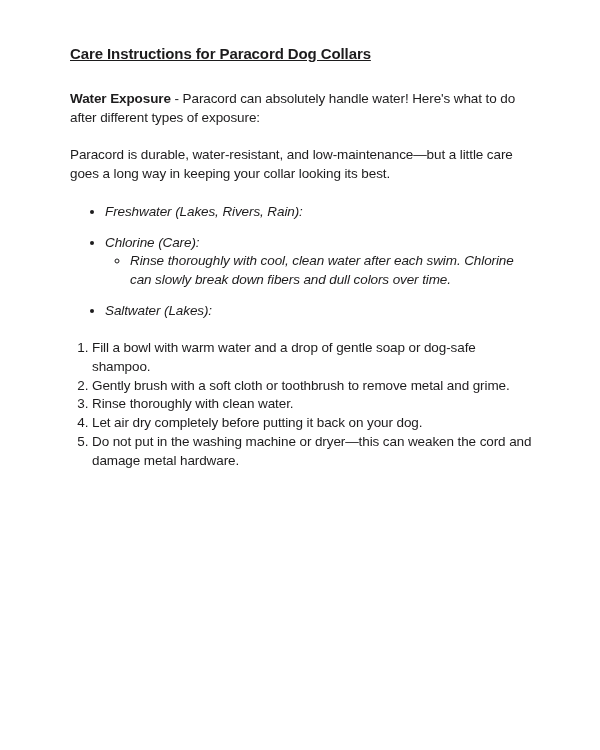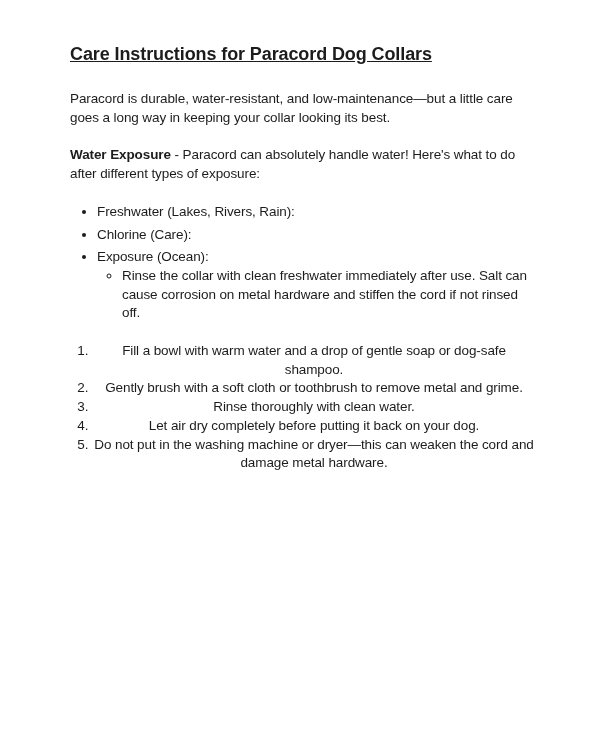--- a/index.html
+++ b/index.html
@@ -16,73 +16,73 @@
     letter-spacing: -0.1px;
     color: #1d1c1d;
     overflow: hidden;
   }
   .doc {
     box-sizing: content-box;
     width: 466px;
     padding: 44px 64px 0 70px;
   }
   .title {
-    font-size: 18px;
+    font-size: 15px;
     line-height: 20px;
     font-weight: 700;
     text-decoration: underline;
     margin: 0 0 26px 0;
   }
   .para {
     margin: 19px 0 0 0;
   }
   strong { font-weight: 700; }
   ul.bullets {
     margin: 19px 0 0 0;
     padding: 0 0 0 23px;
     list-style: disc outside;
   }
-  ul.bullets > li { margin: 4px; padding: 0; }
+  ul.bullets > li { margin: 12px; padding: 0; font-style: italic; }
   ul.sub {
     margin: 0;
     padding: 0 0 0 25px;
     list-style: circle outside;
   }
   ul.sub > li { margin: 0; padding: 0; }
   ol.steps {
     margin: 19px 0 0 0;
     padding: 0 0 0 22px;
     list-style: decimal outside;
   }
-  ol.steps > li { margin: 0; padding: 0; text-align: center; }
+  ol.steps > li { margin: 0; padding: 0; }
   ul.avoid { margin-top: 0; }
 </style>
 </head>
 <body>
 
 <div class="doc">
 
   <h1 class="title">Care Instructions for Paracord Dog Collars</h1>
 
+  <p class="para"><strong>Water Exposure</strong><span> - Paracord can absolutely handle water! Here's what to do after different types of exposure:</span></p>
+
   <p class="para">Paracord is durable, water-resistant, and low-maintenance—but a little care goes a long way in keeping your collar looking its best.</p>
-
-  <p class="para"><strong>Water Exposure</strong><span> - Paracord can absolutely handle water! Here's what to do after different types of exposure:</span></p>
 
   <ul class="bullets">
     <li>
       <span>Freshwater (Lakes, Rivers, Rain):</span>
     </li>
     <li>
       <span>Chlorine (Care):</span>
+      <ul class="sub">
+        <li>Rinse thoroughly with cool, clean water after each swim. Chlorine can slowly break down fibers and dull colors over time.</li>
+      </ul>
     </li>
     <li>
-      <span>Exposure (Ocean):</span>
-      <ul class="sub">
-        <li>Rinse the collar with clean freshwater immediately after use. Salt can cause corrosion on metal hardware and stiffen the cord if not rinsed off.</li>
-      </ul>
+      <span>Saltwater (Lakes):</span>
     </li>
   </ul>
 
 
   <ol class="steps">
     <li>Fill a bowl with warm water and a drop of gentle soap or dog-safe shampoo.</li>
     <li>Gently brush with a soft cloth or toothbrush to remove metal and grime.</li>
     <li>Rinse thoroughly with clean water.</li>
     <li>Let air dry completely before putting it back on your dog.</li>
     <li>Do not put in the washing machine or dryer—this can weaken the cord and damage metal hardware.</li>

